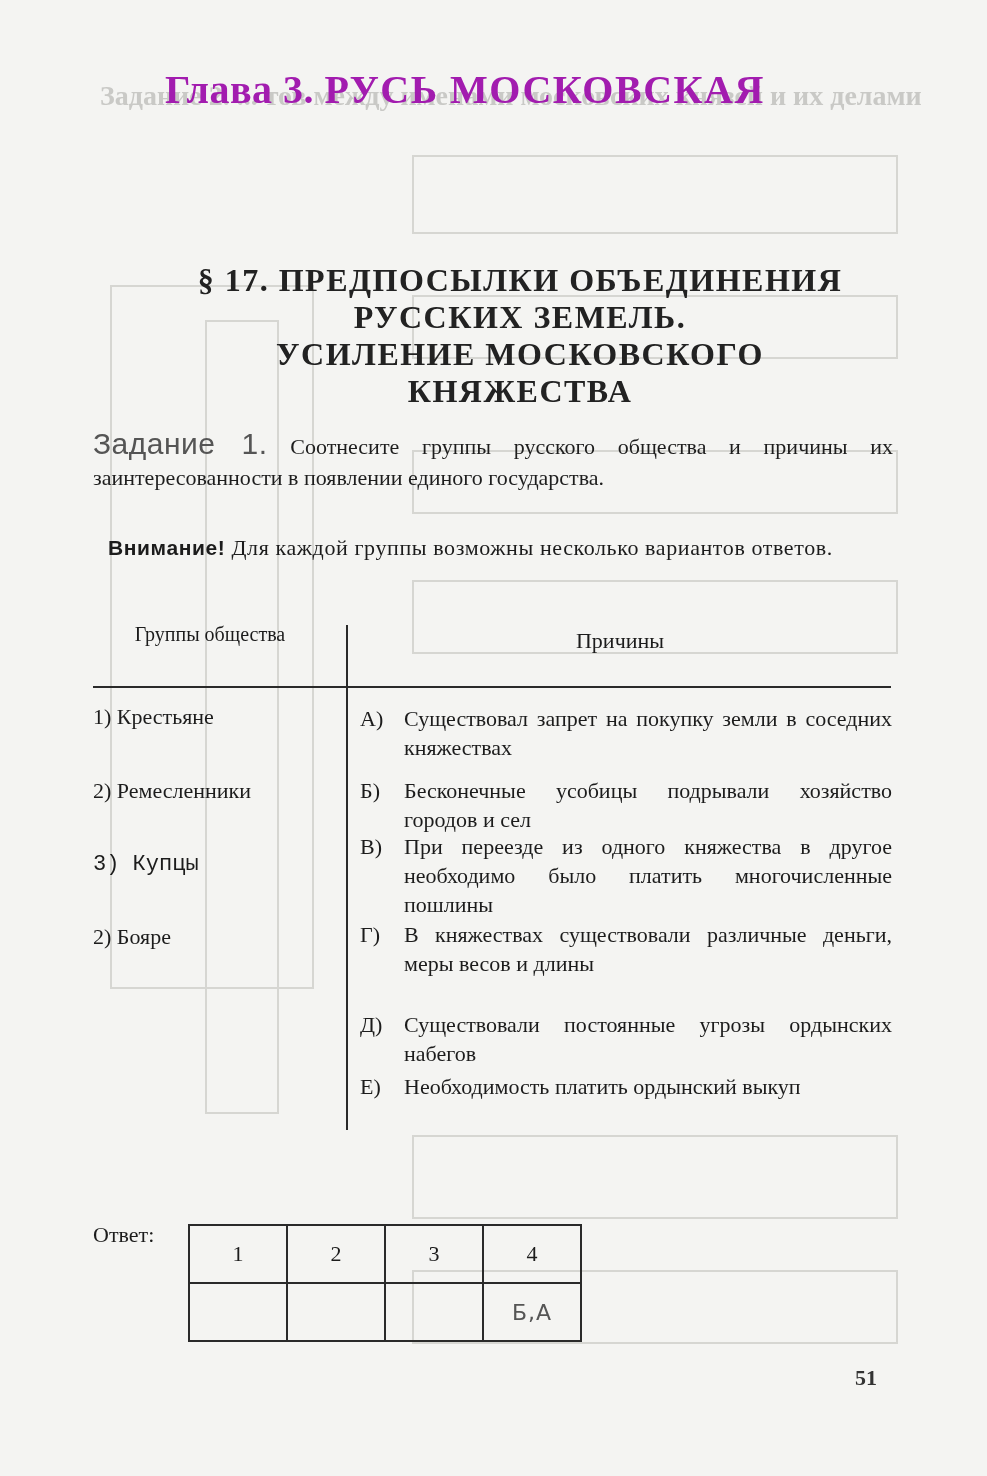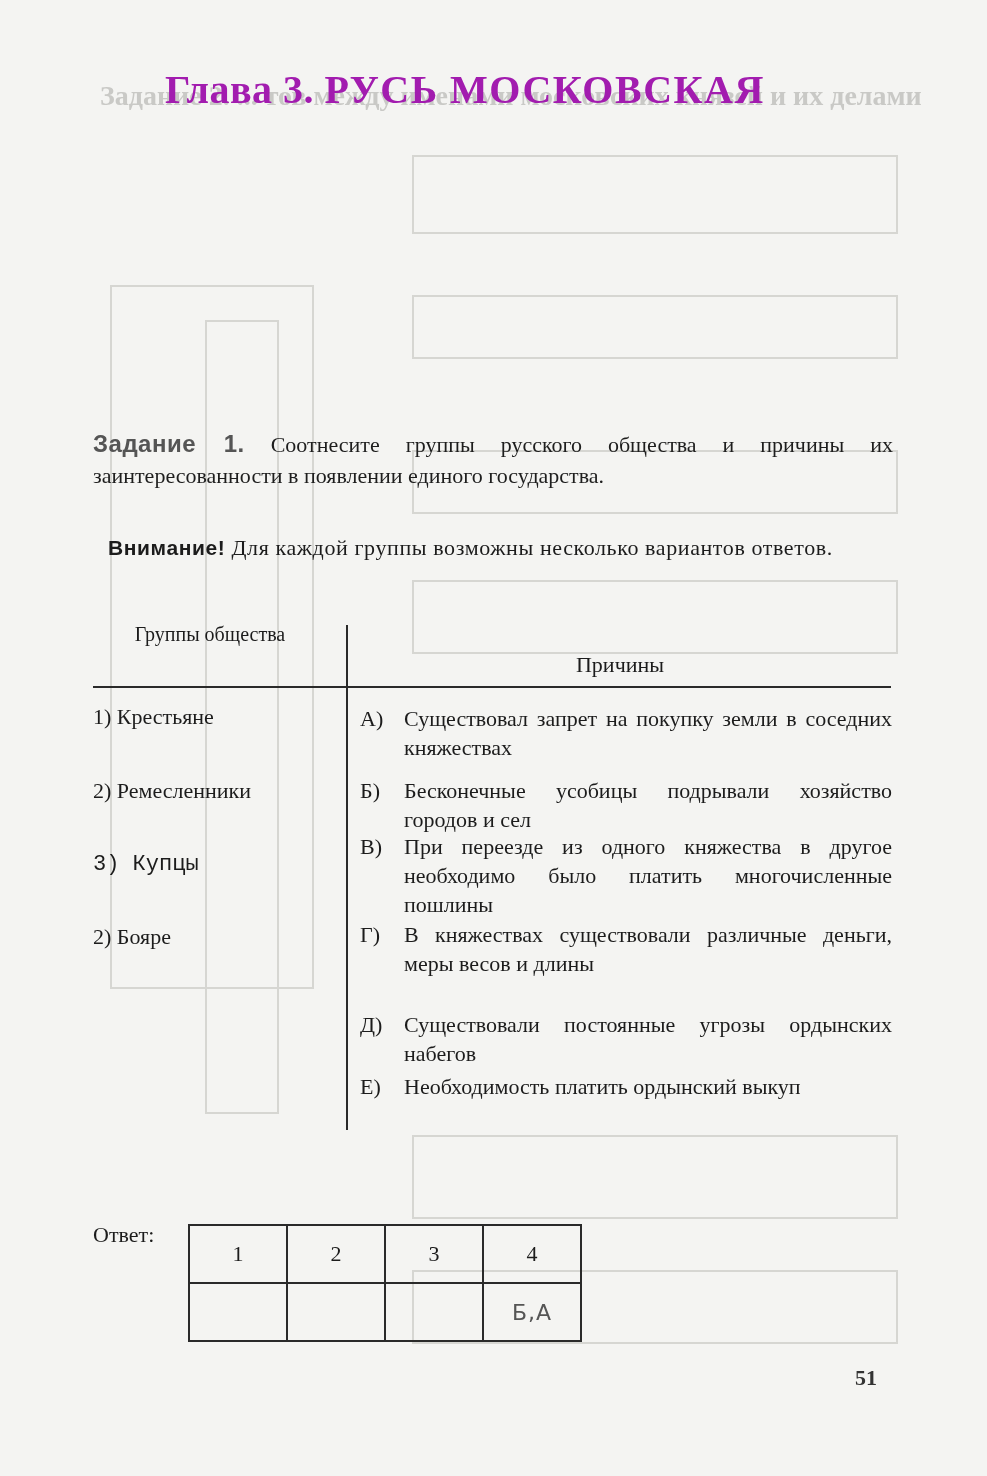--- a/index.html
+++ b/index.html
@@ -25,35 +25,35 @@
     position:absolute; left:150px; top:262px; width:740px;
     text-align:center; font-weight:bold; font-size:32px; line-height:37px;
     letter-spacing:1.5px; color:#222;
   }
 
   .task {
     position:absolute; left:93px; top:428px; width:800px;
     font-size:22px; line-height:31px; text-align:justify; color:#1e1e1e;
   }
   .task .task-label {
-    font-family:"Liberation Sans",sans-serif; font-weight:bold;
-    font-size:24px; color:#555; letter-spacing:0.5px;
+    font-family:"Liberation Sans",sans-serif; font-weight:normal;
+    font-size:30px; color:#555; letter-spacing:0.5px;
   }
   .attention {
     position:absolute; left:108px; top:536px; width:800px;
     font-size:22px; line-height:24px; text-align:justify; letter-spacing:0.6px;
   }
   .attention b { font-family:"Liberation Sans",sans-serif; font-weight:bold; font-size:21px; }
 
   .tbl-head-left {
     position:absolute; left:120px; top:620px; width:180px;
     text-align:center; font-size:20px; line-height:28px;
   }
   .tbl-head-right {
-    position:absolute; left:350px; top:652px; width:540px;
+    position:absolute; left:350px; top:628px; width:540px;
     text-align:center; font-size:22px;
   }
   .hline { position:absolute; left:93px; top:686px; width:798px; height:2px; background:#2a2a2a; }
   .vline { position:absolute; left:346px; top:625px; width:2px; height:505px; background:#2a2a2a; }
 
   .groups { position:absolute; left:93px; top:704px; width:250px; font-size:22px; }
   .group-item { position:absolute; left:0; white-space:nowrap; }
 
   .reasons { position:absolute; left:360px; top:704px; width:532px; font-size:22px; line-height:29px; }
   .reason { position:absolute; left:0; width:532px; display:flex; }
@@ -89,20 +89,26 @@
   <div class="bleed-box" style="left:412px;top:1135px;width:482px;height:80px;"></div>
   <div class="bleed-box" style="left:412px;top:1270px;width:482px;height:70px;"></div>
   <div class="bleed-box" style="left:205px;top:320px;width:70px;height:790px;"></div>
   <div class="bleed-box" style="left:110px;top:285px;width:200px;height:700px;"></div>
 
   <div class="chapter">
     <span>Глава 3.</span>
     <span class="ch-sub">РУСЬ МОСКОВСКАЯ</span>
   </div>
 
+  <div class="section-title">
+    <div>§ 17. ПРЕДПОСЫЛКИ ОБЪЕДИНЕНИЯ</div>
+    <div>РУССКИХ ЗЕМЕЛЬ.</div>
+    <div>УСИЛЕНИЕ МОСКОВСКОГО</div>
+    <div>КНЯЖЕСТВА</div>
+  </div>
 
   <div class="task">
     <span class="task-label">Задание 1.</span>
     <span>Соотнесите группы русского общества и причины их заинтересованности в появлении единого государства.</span>
   </div>
 
   <div class="attention">
     <b>Внимание!</b>
     <span>Для каждой группы возможны несколько вариантов ответов.</span>
   </div>

